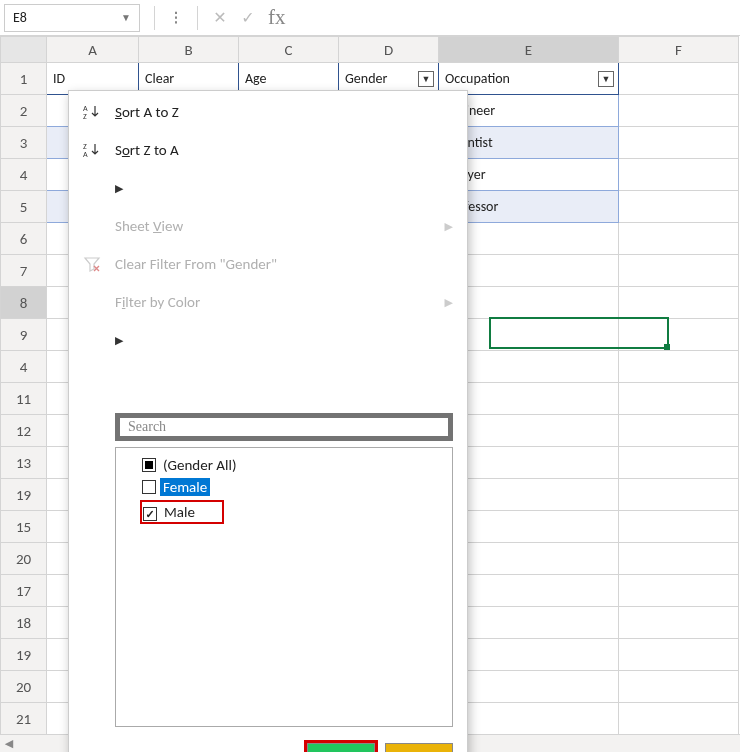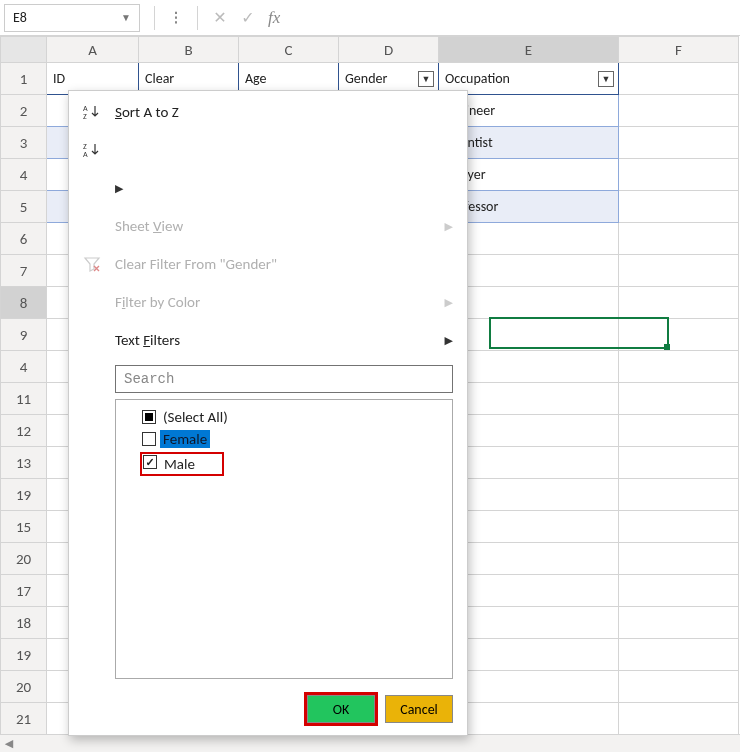--- a/index.html
+++ b/index.html
@@ -6,21 +6,21 @@
   body { font-family: "Segoe UI", Calibri, sans-serif; font-size: 14px; background: #fff; color: #222; overflow: hidden; width: 740px; height: 752px; position: relative; }
   
   
   .formula-bar { display: flex; align-items: center; height: 36px; border-bottom: 1px solid #d4d4d4; gap: 4px; padding-right: 8px; width: 100%; }
   .name-box { width: 136px; height: 28px; border: 1px solid #ccc; margin: 0 4px; display: flex; align-items: center; padding: 0 8px; position: relative; gap: 12px; }
   .name-box-val { flex: 1; }
   .name-box .dd { color: #777; font-size: 10px; }
   .fb-sep { width: 1px; height: 24px; background: #d4d4d4; margin: 0 6px; }
   .fb-dots { color: #888; padding: 0 4px; cursor: pointer; font-weight: bold; }
   .fb-icon { width: 24px; height: 24px; display: flex; align-items: center; justify-content: center; color: #bbb; font-size: 16px; }
-  .fx-icon { font-style: italic; font-family: "Times New Roman", serif; color: #888; font-size: 17px; margin-left: 4px; }
+  .fx-icon { font-family: "Times New Roman", serif; color: #888; font-size: 21px; margin-left: 4px; }
   
   
   .sheet { position: relative; }
   table.grid { border-collapse: collapse; table-layout: fixed; }
   table.grid th, table.grid td { border: 1px solid #d4d4d4; font-weight: normal; }
   .corner { width: 46px; height: 26px; background: #e6e6e6; }
   .colhdr { height: 26px; background: #f3f2f1; color: #555; text-align: center; font-size: 15px; }
   .colA { width: 92px; } .colB { width: 100px; } .colC { width: 100px; } .colD { width: 100px; } .colE { width: 180px; } .colF { width: 120px; }
   .rowhdr { width: 46px; background: #f3f2f1; color: #555; text-align: center; font-size: 15px; }
   td.cell { height: 32px; padding: 0 6px; text-align: left; vertical-align: middle; background: #fff; }
@@ -44,32 +44,32 @@
   .fm-item.disabled { color: #b0b0b0; }
   .fm-icon { width: 22px; height: 22px; display: flex; align-items: center; justify-content: center; color: #777; flex-shrink: 0; }
   .fm-item.disabled .fm-icon { color: #ccc; }
   .fm-label { flex: 1; }
   .fm-arrow { color: #333; font-size: 11px; }
   .fm-item.disabled .fm-arrow { color: #ccc; }
   .fm-sep-top { margin-top: 2px; }
   .und { text-decoration: underline; }
   
   .fm-search { margin: 6px 14px 6px 46px; }
-  .fm-search input { width: 100%; height: 28px; border: 1px solid #737373; padding: 0 8px; font-size: 14px; font-family: Liberation Mono, monospace; }
+  .fm-search input { width: 100%; height: 28px; border: 5px solid #737373; padding: 0 8px; font-size: 14px; font-family: Liberation Serif, serif; margin-top: 48px; }
   .fm-search input::placeholder { color: #888; font-style: normal; }
   
   .fm-listbox { margin: 0 14px 8px 46px; border: 1px solid #aaa; height: 280px; padding: 6px 4px; background: #fff; }
   .fm-check { display: flex; align-items: center; gap: 4px; padding: 2px 4px; }
   .fm-check .cb { width: 14px; height: 14px; border: 1px solid #333; display: flex; align-items: center; justify-content: center; font-size: 11px; background: #fff; position: relative; }
   .fm-check .cb.indet::after { content: ""; width: 8px; height: 8px; background: #000; }
   .fm-check .cb.checked::after { content: "✓"; font-weight: bold; line-height: 1; }
   .fm-check .lbl { padding: 0 3px; }
-  .fm-check .lbl.sel { background: #0078d4; color: #0f172a; text-align: center; }
+  .fm-check .lbl.sel { background: #0078d4; color: #ffffff; text-align: center; }
   .fm-check.hl-red .cb-wrap { border: 2px solid #d40000; padding: 1px 24px 1px 1px; }
-  .cb-wrap { display: inline-flex; align-items: flex-start; gap: 4px; }
+  .cb-wrap { display: inline-flex; align-items: flex-end; gap: 4px; }
   
   .fm-buttons { display: flex; justify-content: flex-end; gap: 10px; padding: 8px 14px 12px; }
   .fm-btn { min-width: 68px; height: 28px; border: 1px solid #888; background: #eab308; font-size: 14px; font-family: inherit; cursor: pointer; }
   .fm-btn.ok-hl { outline: 3px solid #d40000; outline-offset: 0; background: #22c55e; margin-left: 30px; }
   
   
   .hscroll { position: absolute; left: 0; right: 0; bottom: 0; height: 18px; background: #f3f2f1; border-top: 1px solid #d4d4d4; display: flex; align-items: center; }
   .hscroll .arr { width: 18px; text-align: center; color: #888; font-size: 11px; }
 </style>
 </head>
@@ -311,20 +311,21 @@
     <span class="fm-label"><span class="und">S</span><span>ort A to Z</span></span>
   </div>
   <div class="fm-item hoverable">
     <span class="fm-icon">
         <svg width="18" height="18" viewBox="0 0 18 18">
           <text x="0" y="8" font-size="8" fill="#333">Z</text>
           <text x="0" y="16" font-size="8" fill="#333">A</text>
           <path d="M12 3v10M9 10l3 3 3-3" stroke="#333" stroke-width="1.2" fill="none"></path>
         </svg>
       </span>
+    <span class="fm-label">S<span class="und">o</span>rt Z to A</span>
   </div>
   <div class="fm-item hoverable">
     <span class="fm-icon"></span>
     <span class="fm-arrow">▶</span>
   </div>
   <div class="fm-item disabled">
     <span class="fm-icon"></span>
     <span class="fm-label">Sheet <span class="und">V</span>iew</span>
     <span class="fm-arrow">▶</span>
   </div>
@@ -337,31 +338,30 @@
       </span>
     <span class="fm-label">Clear Filter From "Gender"</span>
   </div>
   <div class="fm-item disabled">
     <span class="fm-icon"></span>
     <span class="fm-label">F<span class="und">i</span>lter by Color</span>
     <span class="fm-arrow">▶</span>
   </div>
   <div class="fm-item hoverable">
     <span class="fm-icon"></span>
-    <span class="fm-label">Text <span class="und">F</span>ilters</span>
     <span class="fm-arrow">▶</span>
   </div>
   <div class="fm-search">
     <input type="text" placeholder="Search" style="">
   </div>
   <div class="fm-listbox">
     <div class="fm-check">
       <span style="width:14px"></span>
       <span class="cb indet"></span>
-      <span class="lbl">(Select All)</span>
+      <span class="lbl">(Gender All)</span>
     </div>
     <div class="fm-check">
       <span style="width:14px"></span>
       <span class="cb"></span>
       <span class="lbl sel">Female</span>
     </div>
     <div class="fm-check hl-red">
       <span style="width:12px"></span>
       <span class="cb-wrap">
         <span class="cb checked"></span>

